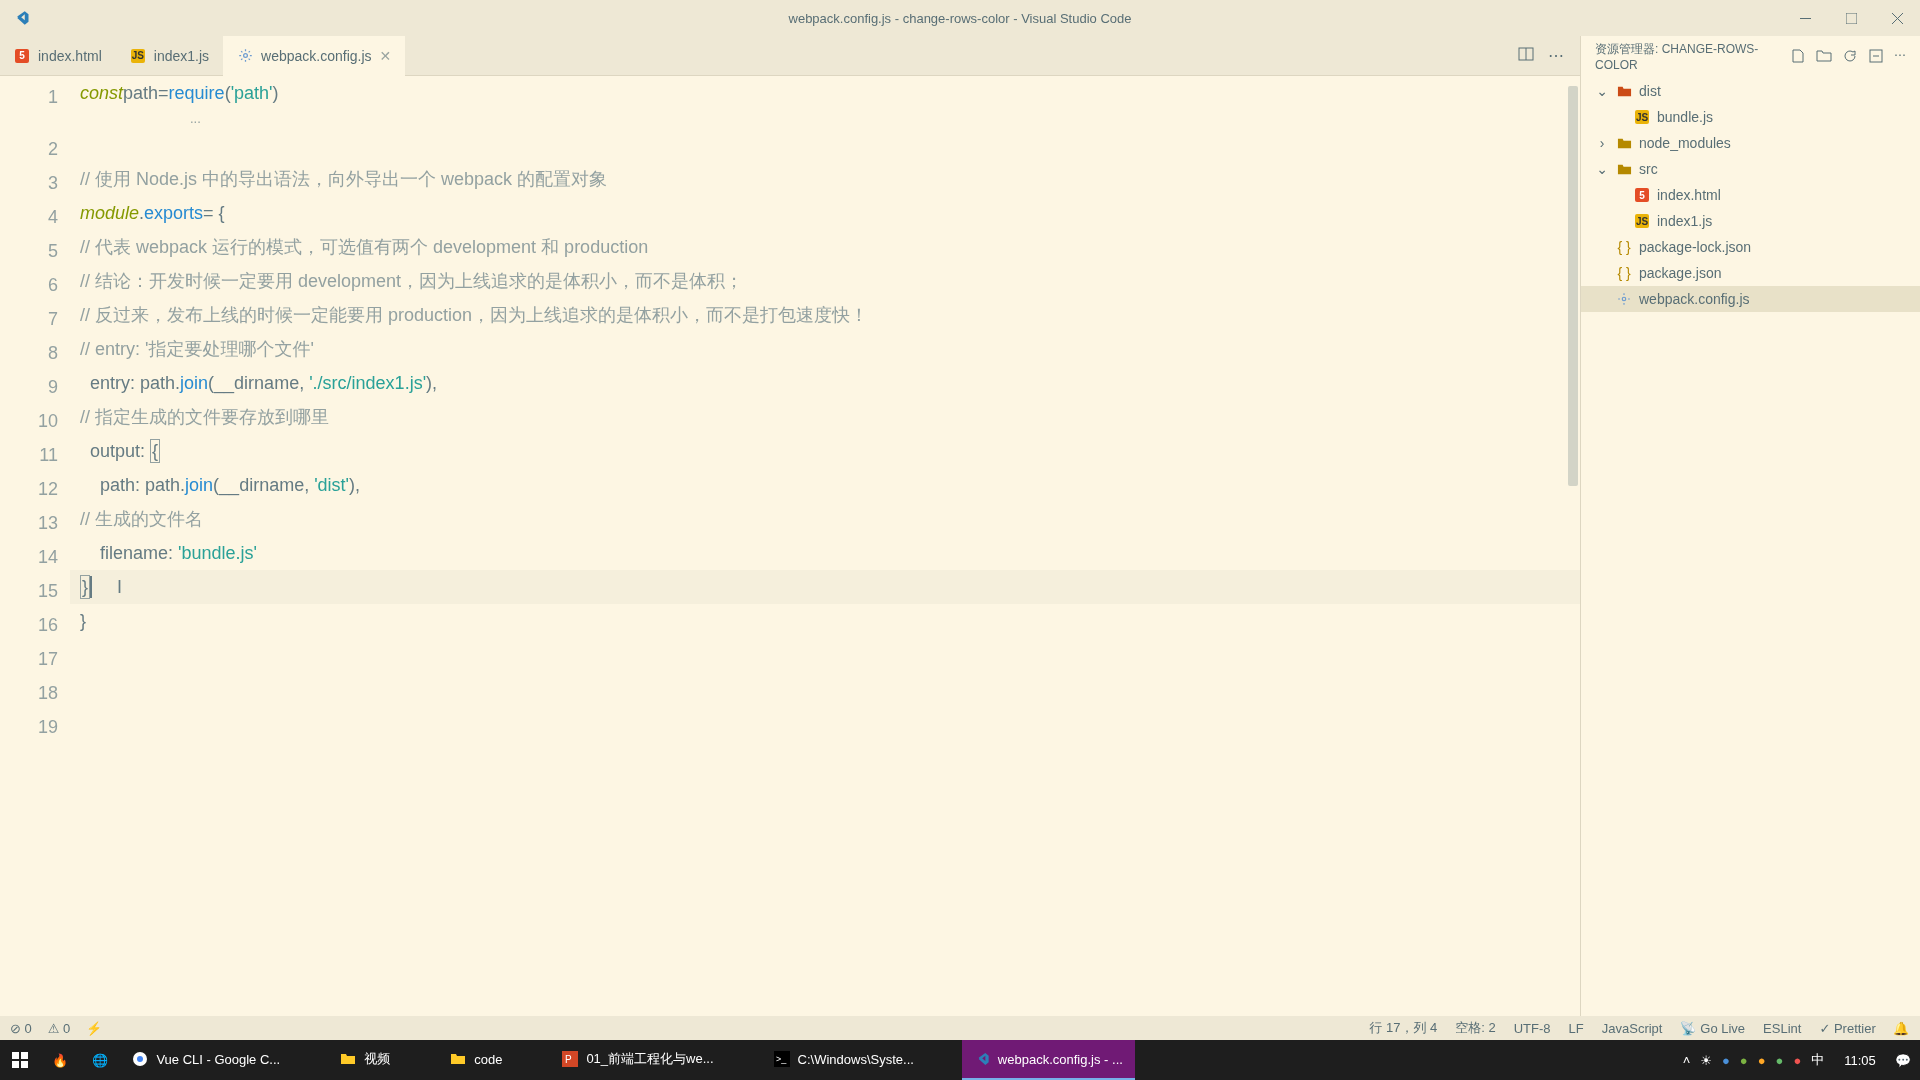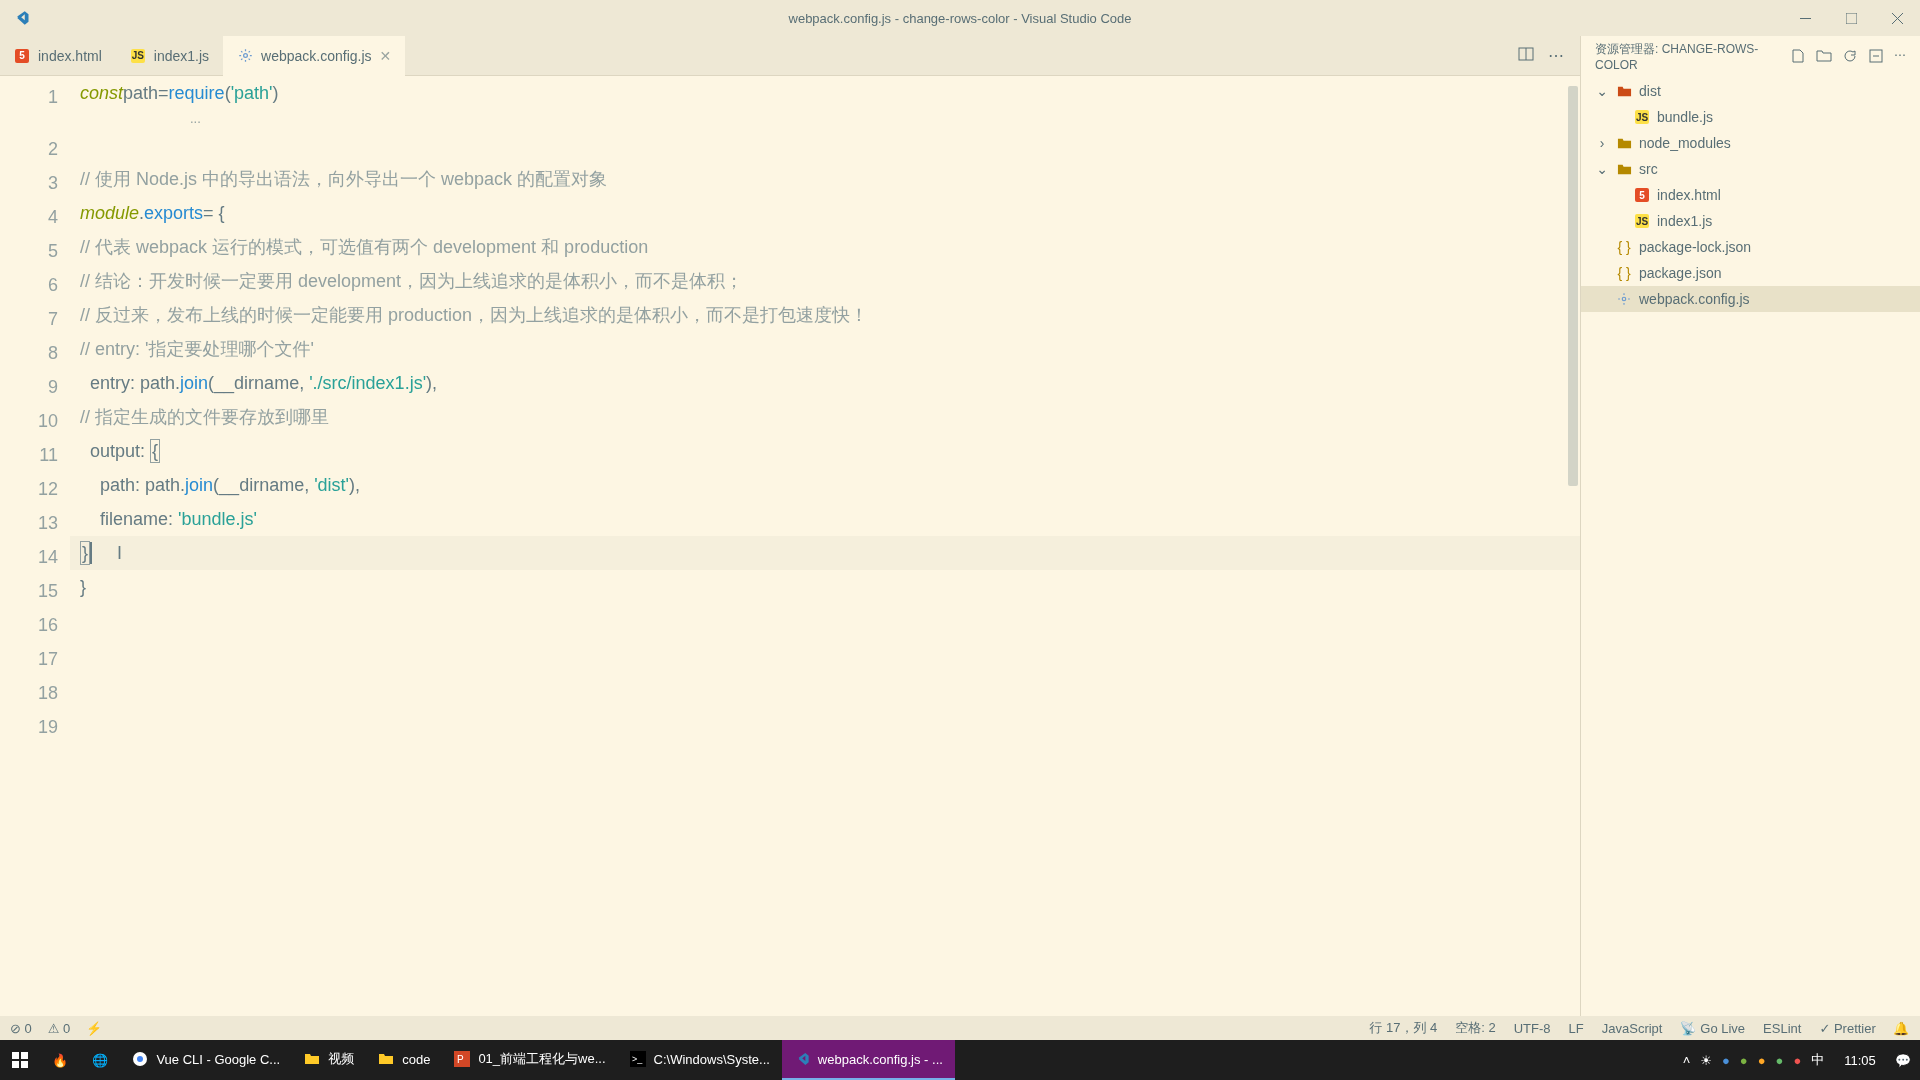--- a/index.html
+++ b/index.html
@@ -48,21 +48,21 @@
 .taskbar { height: 40px; background: #1e1e1e; display: flex; align-items: center; color: #fff; font-size: 13px; }
 .taskbar .tb-item { height: 40px; display: flex; align-items: center; padding: 0 12px; gap: 8px; }
 .taskbar .tb-item.group { border-bottom: 2px solid transparent; }
 .taskbar .tb-item.active { background: #701a75; border-bottom: 2px solid #76b0e8; }
 .taskbar .tray { margin-left: auto; display: flex; align-items: center; gap: 10px; padding-right: 8px; }
 .taskbar .clock { padding: 0 10px; }
 svg { display: block; }
 .ic-settings { color:#6c9bd1; }
 .sq { width:14px; height:14px; border-radius:2px; display:inline-flex; align-items:center; justify-content:center; font-size:10px; font-weight:bold; }
 .sq-html { background:#e44d26; color:#fff; }
-.sq-js { background:#fde047; color:#323330; }
+.sq-js { background:#eab308; color:#323330; }
 </style>
 </head>
 <body>
 
 <div class="title-bar">
   <span class="vscode-icon">
     <svg width="18" height="18" viewBox="0 0 24 24">
         <path fill="#2c7fb8" d="M17 3l5 4v10l-5 4-10-9 3-3 7 6V7l-7 6-3-3z"></path>
       </svg>
   </span>
@@ -153,20 +153,21 @@
           <div class="line"><span class="tok-com">// 使用 Node.js 中的导出语法，向外导出一个 webpack 的配置对象</span></div>
           <div class="line"><span class="tok-kw">module</span>.<span class="tok-prop">exports</span> <span class="tok-op">=</span> {</div>
           <div class="line">  <span class="tok-com">// 代表 webpack 运行的模式，可选值有两个 development 和 production</span></div>
           <div class="line">  <span class="tok-com">// 结论：开发时候一定要用 development，因为上线追求的是体积小，而不是体积；</span></div>
           <div class="line">  <span class="tok-com">// 反过来，发布上线的时候一定能要用 production，因为上线追求的是体积小，而不是打包速度快！</span></div>
           <div class="line">  <span class="tok-com">// entry: '指定要处理哪个文件'</span></div>
           <div class="line">  entry: path.<span class="tok-fn">join</span>(__dirname, <span class="tok-str">'./src/index1.js'</span>),</div>
           <div class="line">  <span class="tok-com">// 指定生成的文件要存放到哪里</span></div>
           <div class="line">  output: <span class="bracket-match">{</span></div>
           <div class="line">    path: path.<span class="tok-fn">join</span>(__dirname, <span class="tok-str">'dist'</span>),</div>
+          <div class="line">    <span class="tok-com">// 生成的文件名</span></div>
           <div class="line">    filename: <span class="tok-str">'bundle.js'</span></div>
           <div class="line hl">  <span class="bracket-match">}</span><span class="cursor"></span>     I</div>
           <div class="line">}</div>
           <div class="line"></div>
           <div class="scroll-v">
             <div class="thumb"></div>
           </div>
       </div>
     </div>
   </div>
@@ -297,21 +298,21 @@
   <div class="tb-item">
       <svg width="16" height="16">
         <rect width="7" height="7" fill="#fff"></rect>
         <rect x="9" width="7" height="7" fill="#fff"></rect>
         <rect y="9" width="7" height="7" fill="#fff"></rect>
         <rect x="9" y="9" width="7" height="7" fill="#fff"></rect>
       </svg>
     </div>
   <div class="tb-item">🔥</div>
   <div class="tb-item">🌐</div>
-  <div id="tb-items" style="display: flex;">
+  <div id="tb-items" style="display: flex; gap: 36px;">
       <div class="tb-item group">
         <svg width="16" height="16">
           <circle cx="8" cy="8" r="7" fill="#fff"></circle>
           <circle cx="8" cy="8" r="3" fill="#4285f4"></circle>
         </svg>
         <span>Vue CLI - Google C...</span>
       </div>
       <div class="tb-item group">
         <svg width="16" height="16">
           <path d="M1 3h5l1 2h8v8H1z" fill="#ffca28"></path>

